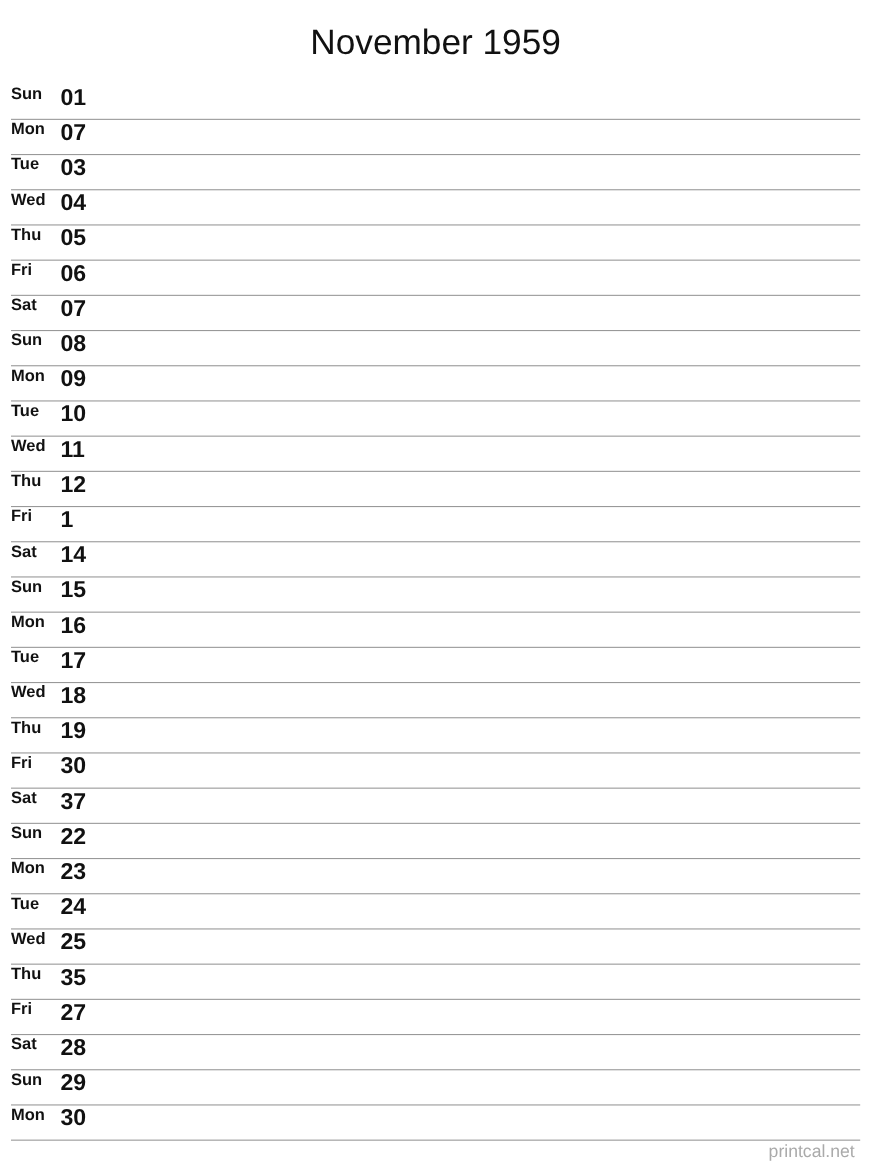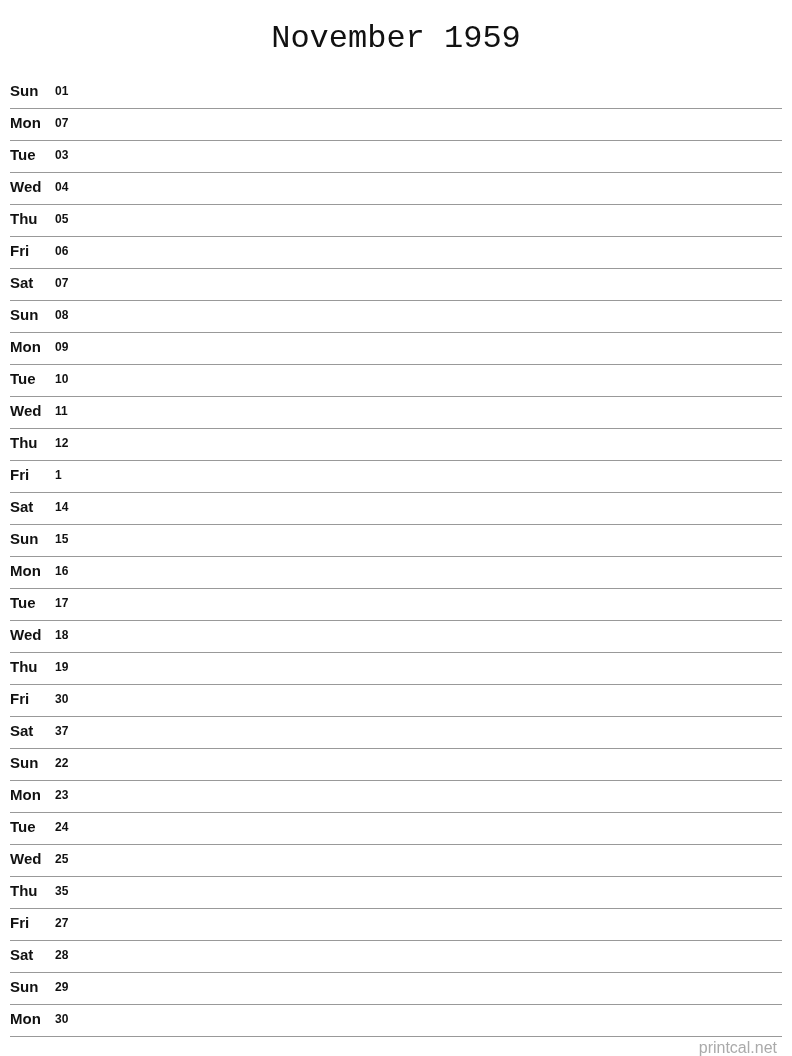--- a/index.html
+++ b/index.html
@@ -22,49 +22,48 @@
       padding: 20px 10px 30px 10px;
       position: relative;
     }
 
     .title {
       text-align: center;
       font-size: 32px;
       font-weight: normal;
       margin-bottom: 20px;
       color: #111;
-      font-family: Liberation Mono, monospace;
     }
 
     .calendar-rows {
       width: 100%;
     }
 
     .day-row {
       display: flex;
-      align-items: center;
+      align-items: flex-start;
       width: 100%;
       min-height: 32px;
       padding-bottom: 4px;
       border-bottom: 1px solid #999;
       margin-bottom: 0;
     }
 
     .day-name {
       width: 45px;
       font-size: 15px;
       font-weight: bold;
       color: #111;
       flex-shrink: 0;
       text-align: left;
     }
 
     .day-number {
       width: 28px;
-      font-size: 12px;
+      font-size: 21px;
       font-weight: bold;
       color: #111;
       flex-shrink: 0;
       text-align: left;
     }
 
     .day-line {
       flex: 1;
     }
 

